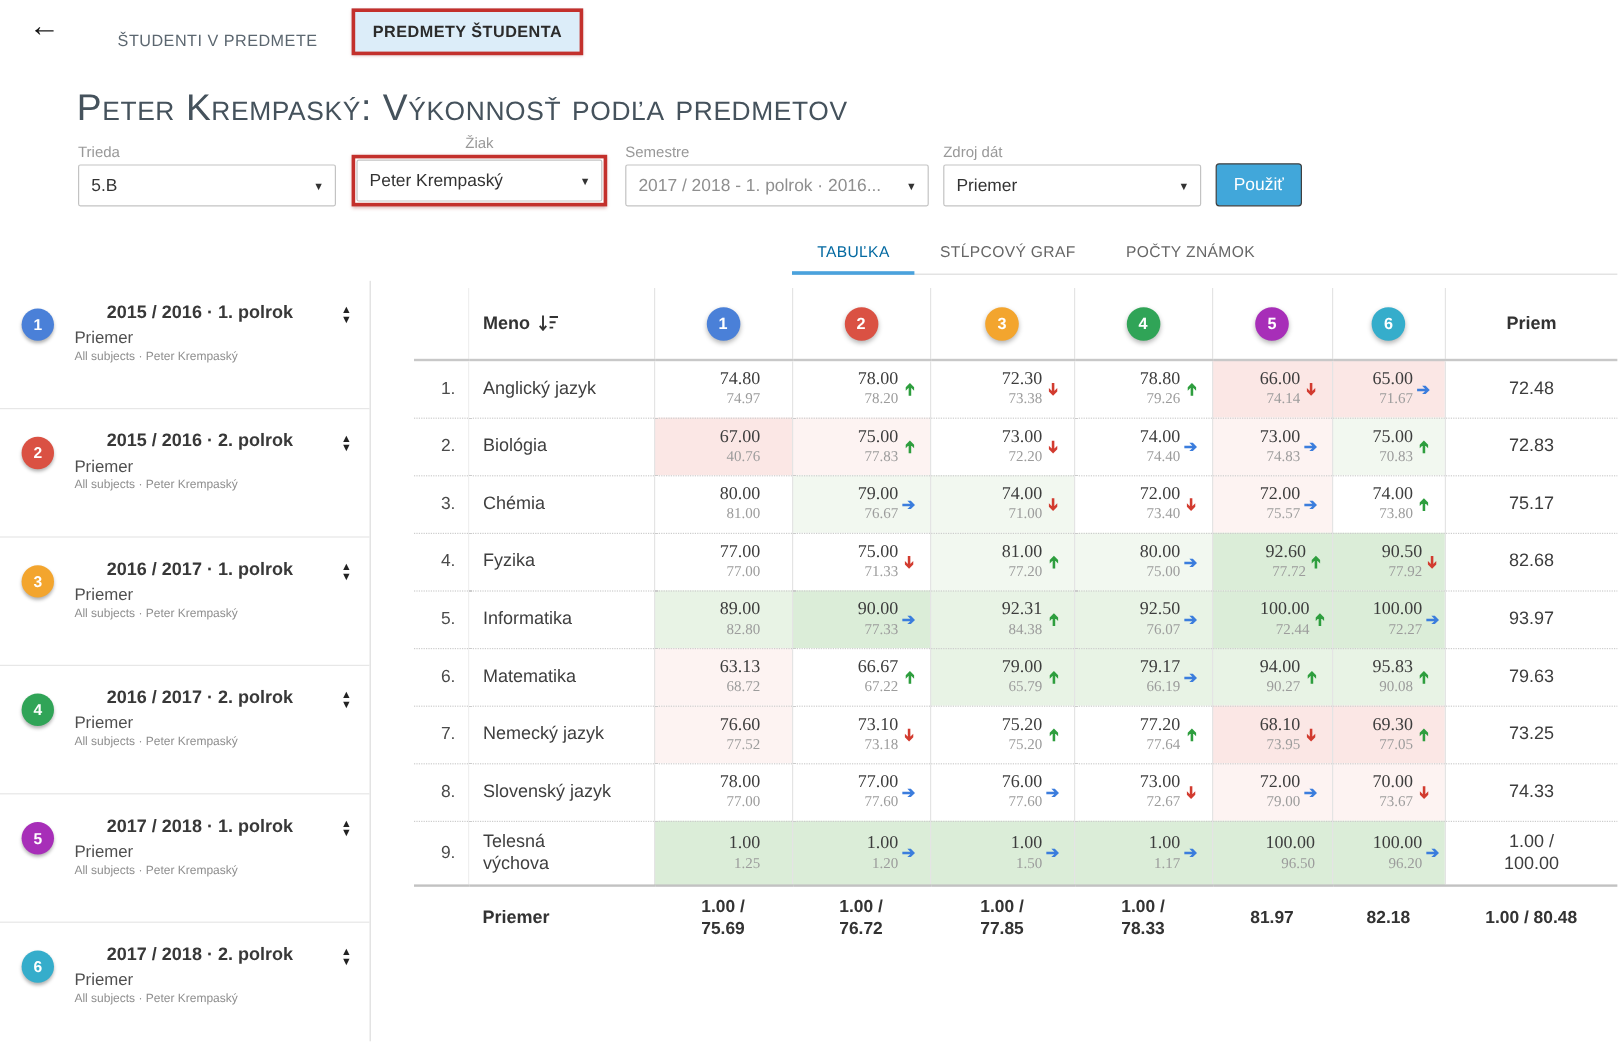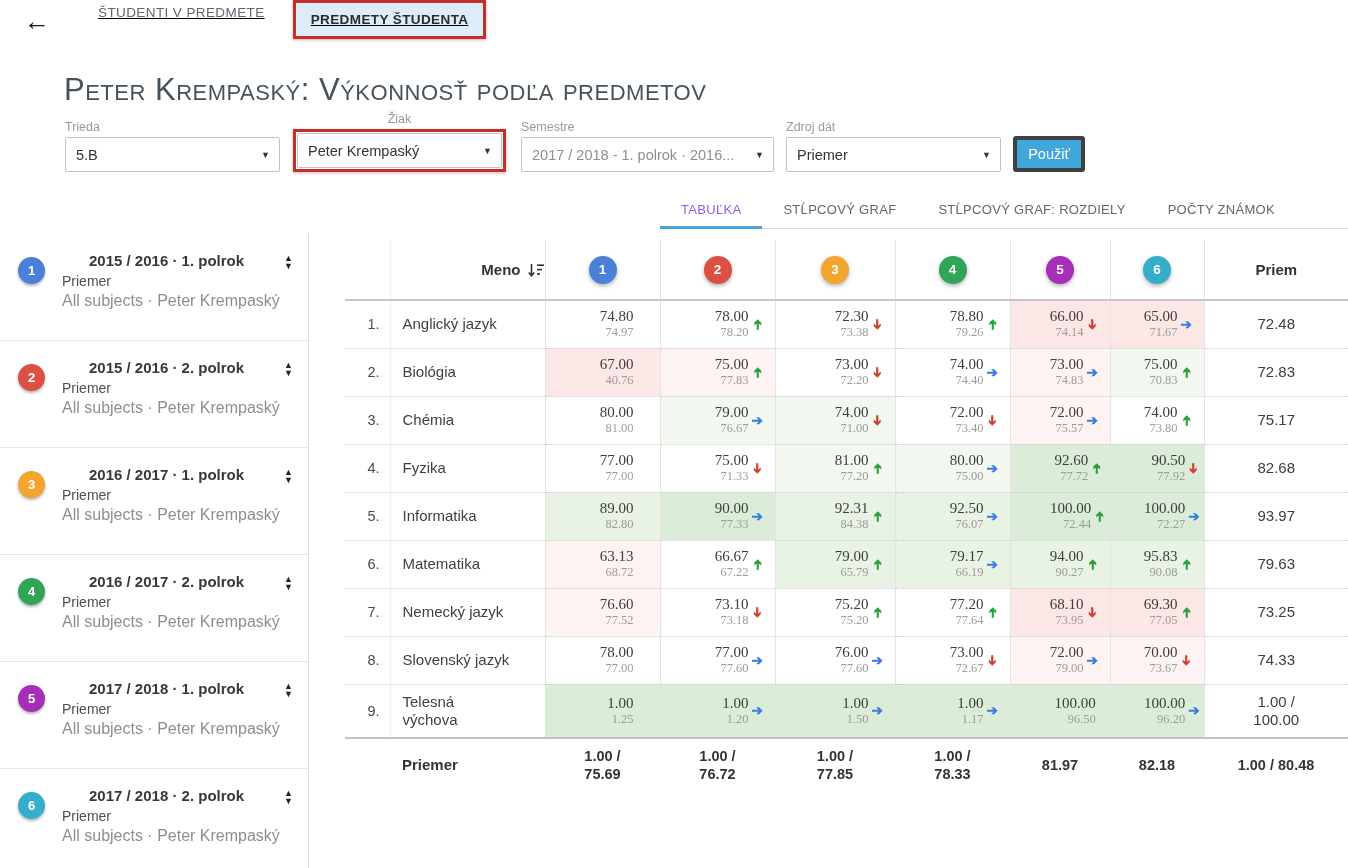--- a/index.html
+++ b/index.html
@@ -2,21 +2,21 @@
 <html><head>
 <meta charset="utf-8">
 <style>
   * { margin:0; padding:0; box-sizing:border-box; }
   html,body { width:1348px; height:868px; overflow:hidden; background:#fff;
               font-family:"Liberation Sans", sans-serif; position:relative; }
 
   
   .topnav { position:absolute; left:0; top:0; right:0; height:46px; background:#fff; }
   .back { position:absolute; left:24px; top:6px; font-size:26px; font-weight:bold; color:#111; cursor:pointer; }
-  .topnav-tabs { position:absolute; left:86px; top:0; height:46px; display:flex; align-items:flex-start; gap:16px;text-decoration:underline; }
+  .topnav-tabs { position:absolute; left:86px; top:0; height:46px; display:flex; align-items:flex-end; gap:16px; }
   .tn-tab { font-size:13.5px; letter-spacing:.4px; color:#5c6770; padding:5px 12px; cursor:pointer; white-space:nowrap; }
   .tn-tab.tn-active { background:#dcedf9; border:3px solid #c3302c; color:#2b2b2b; font-weight:bold;
                       padding:9px 15px; box-shadow:0 1px 3px rgba(150,30,30,.35); }
 
   
   .title { position:absolute; left:64px; top:72px; font-size:31px; font-variant:small-caps;
            color:#45525c; letter-spacing:.5px; white-space:nowrap; }
 
   
   .filterbar { position:absolute; left:65px; top:112px; display:flex; align-items:flex-end; }
@@ -25,46 +25,46 @@
   .filter:nth-child(2){ width:213px; margin-right:15px;text-align:center; }
   .filter:nth-child(3){ width:253px; margin-right:12px; }
   .filter:nth-child(4){ width:215px; margin-right:12px; }
   .flabel { font-size:12.5px; color:#999; margin-bottom:3px; }
   .fselect { position:relative; height:35px; border:1px solid #c3c3c3; border-radius:2px; background:#fff;
              display:flex; align-items:center; padding:0 26px 0 10px; font-size:14.5px; color:#333; cursor:pointer; }
   .redbox { border:3px solid #c3302c; padding:1px; box-shadow:0 1px 3px rgba(150,30,30,.35); }
   .muted .fvalue { color:#8f8f8f;text-align:center; }
   .fvalue { overflow:hidden; white-space:nowrap; }
   .caret { position:absolute; right:9px; top:12px; font-size:9px; color:#333; }
-  .apply { height:36px; width:72px; background:#41a7da; color:#fff; border:4px solid #404040; border-radius:3px;
+  .apply { height:36px; width:72px; background:#41a7da; color:#fff; border:1px solid #404040; border-radius:3px;
            font-size:14.5px; font-family:"Liberation Sans",sans-serif; cursor:pointer; }
 
   
   .viewtabs { position:absolute; left:660px; top:193px; right:0; display:flex; border-bottom:1px solid #ddd; }
   .vtab { position:relative; padding:9px 21px 11px; font-size:13px; letter-spacing:.3px; color:#666; cursor:pointer; white-space:nowrap; }
-  .vtab.active { color:#8b5cf6; }
+  .vtab.active { color:#0369a1; }
   .vtab.active::after { content:''; position:absolute; left:0; right:0; bottom:-1px; height:3px; background:#4aa2dd; }
 
   
   .sidebar { position:absolute; left:0; top:234px; width:309px; bottom:0; border-right:1px solid #dcdcdc; background:#fff; }
   .sitem { position:relative; height:107px; padding:18px 36px 0 62px; border-bottom:1px solid #e7e7e7; cursor:pointer; }
   .scircle { position:absolute; left:18px; top:23px; width:27px; height:27px; border-radius:50%; color:#fff;
              font-size:13px; font-weight:bold; display:flex; align-items:center; justify-content:center;
              box-shadow:0 2px 3px rgba(0,0,0,.3); }
   .stitle { font-size:15px; font-weight:bold; color:#383838; margin-bottom:4px; white-space:nowrap;margin-left:27px; }
   .ssub { font-size:14px; color:#4f4f4f; margin-bottom:3px; }
-  .sdetail { font-size:16px; color:#8e8e8e; white-space:nowrap; }
+  .sdetail { font-size:10px; color:#8e8e8e; white-space:nowrap; }
   .ssort { position:absolute; right:15px; top:20px; display:flex; flex-direction:column; align-items:center;
            font-size:9px; line-height:8px; color:#222; cursor:pointer; }
 
   
   .tablewrap { position:absolute; left:345px; top:240px; width:1003px; }
   table { width:1003px; border-collapse:collapse; table-layout:fixed; }
   thead th { height:60px; font-size:15px; color:#333; vertical-align:middle; }
-  th.meno { text-align:right; padding-left:28px; white-space:nowrap; }
+  th.meno { text-align:left; padding-left:12px; white-space:nowrap; }
   th.meno svg { vertical-align:-3px; margin-left:7px; }
   .circle-h { width:28px; height:28px; border-radius:50%; display:inline-flex; align-items:center; justify-content:center;
               color:#fff; font-size:13.5px; font-weight:bold; box-shadow:0 2px 4px rgba(0,0,0,.3); }
   th.cc, th.priemh { text-align:center; }
   thead th { border-bottom:2px solid #c8c8c8; }
   td.val, td.priem, th.cc, th.priemh { border-left:1px solid #e4e4e4; }
   td.name, th.meno { border-left:1px solid #efefef; }
   tbody td { height:48px; vertical-align:middle; }
   tbody tr.tall td { height:54px; }
   tbody tr + tr td { border-top:1px dotted #ccc; }
@@ -130,21 +130,20 @@
         <span class="fvalue">Priemer</span>
         <span class="caret">▼</span>
       </div>
     </div>
     <button class="apply">Použiť</button>
 </div>
 
 <div class="viewtabs">
     <div class="vtab active">TABUĽKA</div>
     <div class="vtab">STĹPCOVÝ GRAF</div>
-    <div class="vtab">STĹPCOVÝ GRAF: ROZDIELY</div>
     <div class="vtab">POČTY ZNÁMOK</div>
   </div>
 
 <div class="sidebar">
     <div class="sitem">
       <span class="scircle" style="background: rgb(74, 128, 216);">1</span>
       <div class="sbody">
         <div class="stitle">2015 / 2016 · 1. polrok</div>
         <div class="ssub">Priemer</div>
         <div class="sdetail">All subjects · Peter Krempaský</div>

